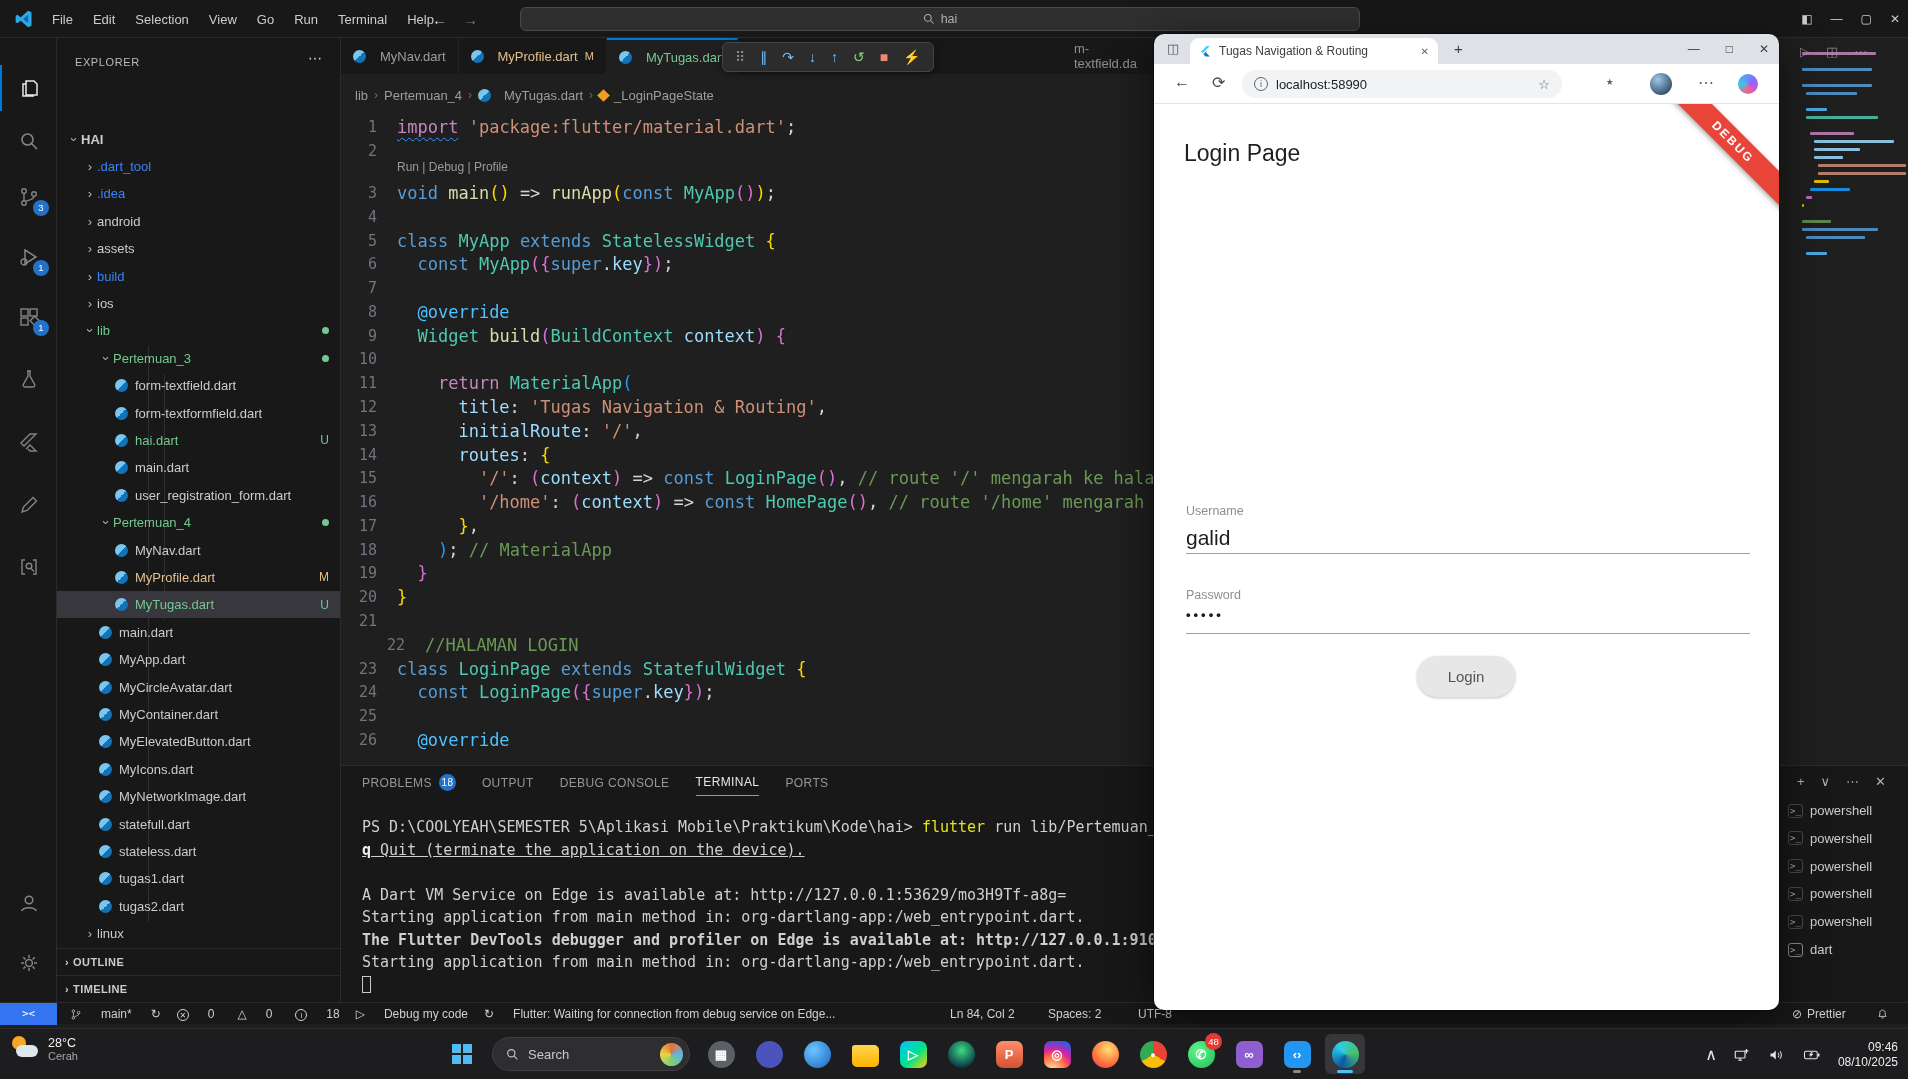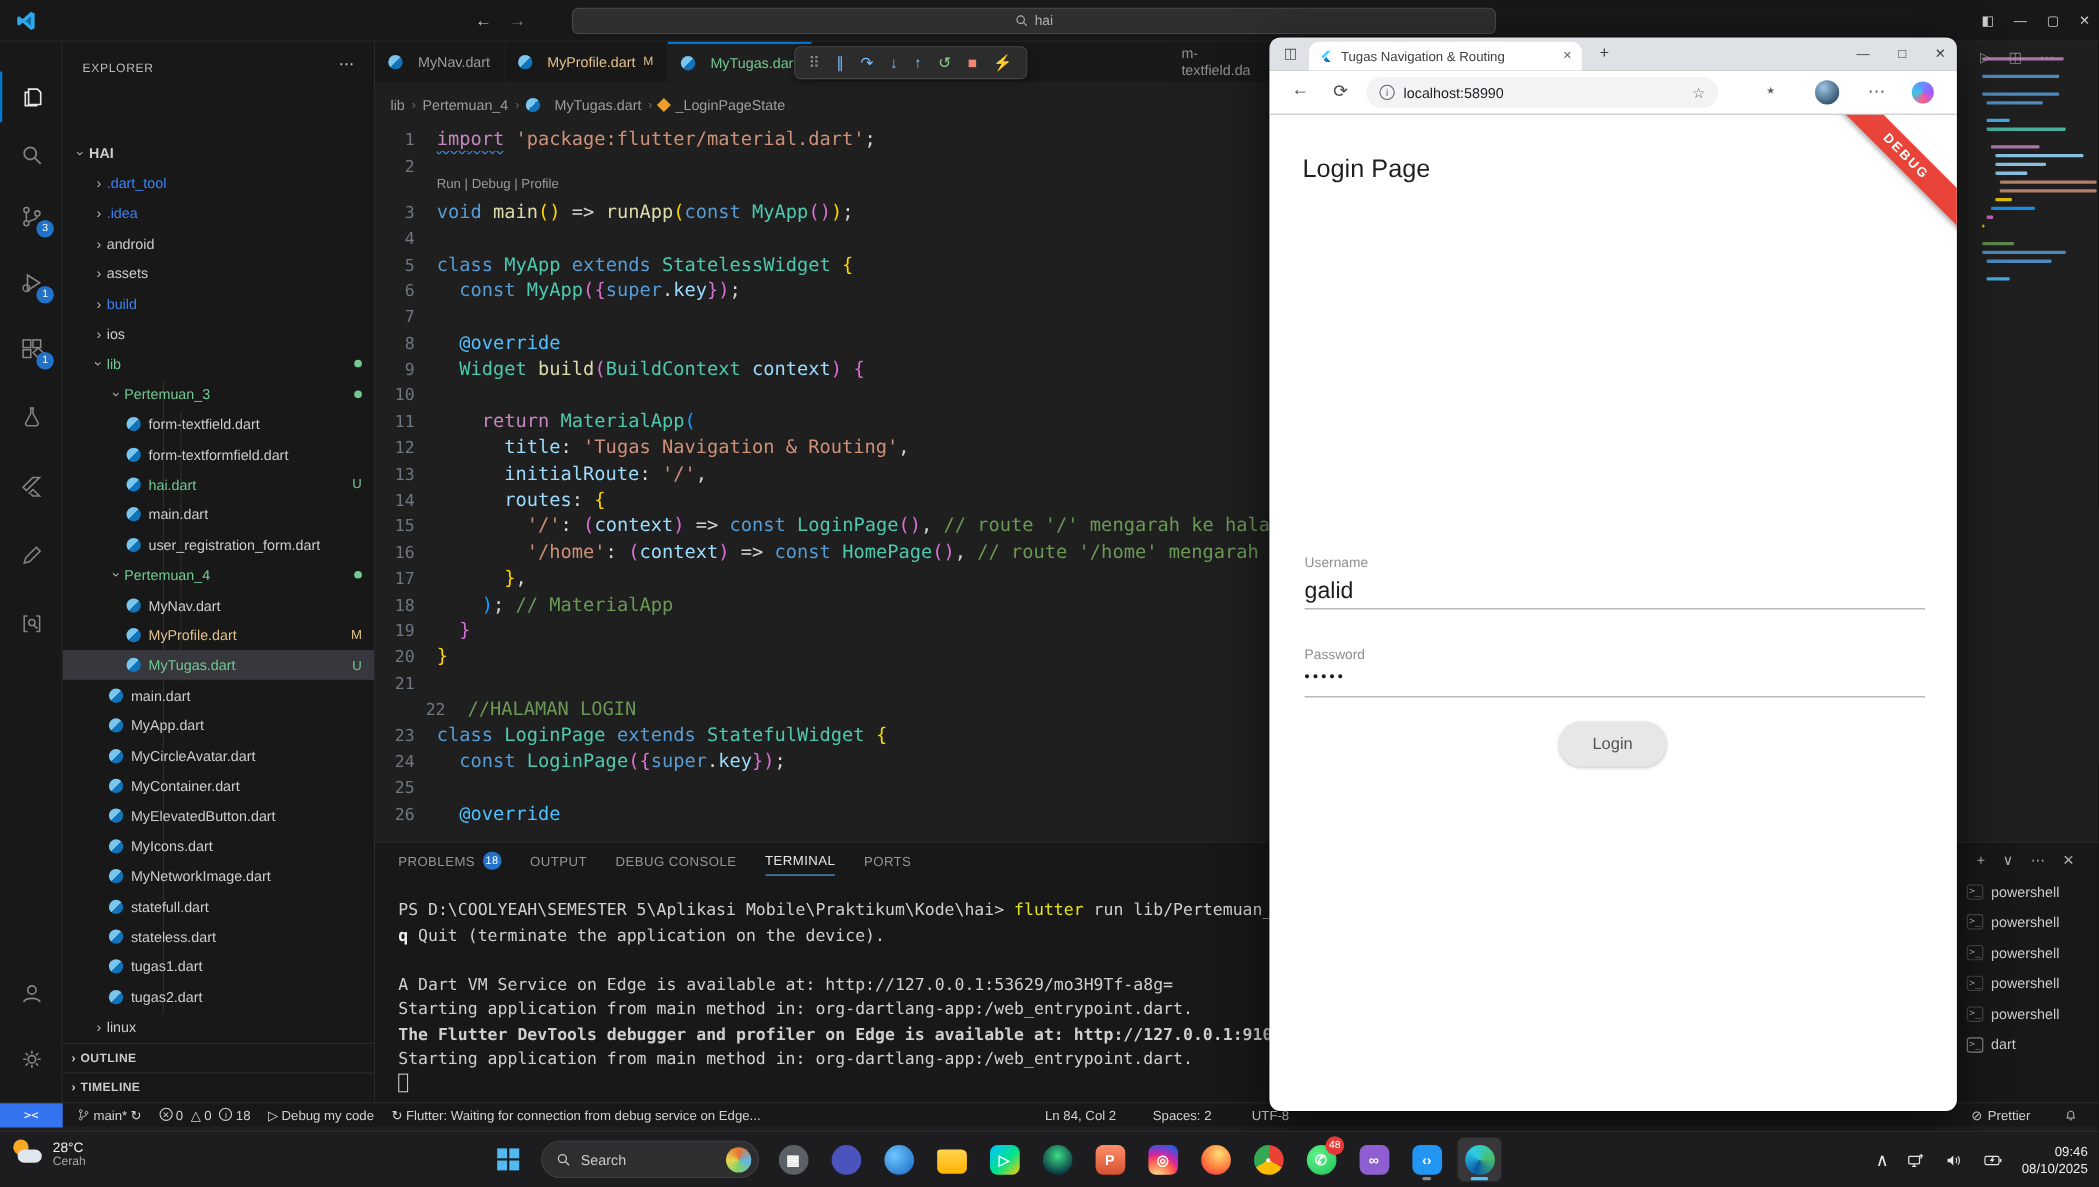--- a/index.html
+++ b/index.html
@@ -71,21 +71,21 @@
   .p-acts{position:absolute;right:22px;top:8px;display:flex;gap:16px;color:#b0b0b0;font-size:13px;}
   .sess{position:absolute;left:1447px;width:112px;height:27px;display:flex;align-items:center;gap:7px;font-size:13px;color:#cccccc;}
   .sess .sic{font-family:"DejaVu Sans Mono",monospace;font-size:9px;color:#b5b5b5;border:1px solid #4a4a4a;border-radius:3px;
              width:15px;height:14px;line-height:12px;text-align:center;}
   
   .statusbar{position:absolute;left:0;top:1002px;width:1908px;height:22px;background:#181818;border-top:1px solid #2b2b2b;
              font-size:12px;color:#d0d0d0;z-index:5;}
   .remote{position:absolute;left:0;top:0;width:57px;height:22px;background:#3574f0;color:#fff;text-align:center;
           line-height:21px;font-size:11px;font-family:"DejaVu Sans Mono",monospace;}
   .sb-left{position:absolute;left:70px;top:0;height:22px;display:flex;align-items:center;gap:16px;}
-  .sb-item{display:flex;align-items:flex-start;gap:3px;}
+  .sb-item{display:flex;align-items:flex-end;gap:19px;}
   .mini-circ{display:inline-block;width:12px;height:12px;border:1px solid #d0d0d0;border-radius:50%;font-size:8px;line-height:11px;text-align:center;}
   .sb-abs{position:absolute;top:0;height:22px;display:flex;align-items:center;gap:5px;}
   
   .browser{position:absolute;left:1154px;top:34px;width:625px;height:976px;border-radius:10px;z-index:50;
            box-shadow:0 10px 44px rgba(0,0,0,.6),0 0 0 1px rgba(0,0,0,.35);}
   .b-strip{position:absolute;left:0;top:0;width:625px;height:30px;background:#dee1e6;border-radius:10px 10px 0 0;}
   .b-tab{position:absolute;left:36px;top:4px;width:248px;height:26px;background:#fff;border-radius:9px 9px 0 0;
          display:flex;align-items:center;gap:7px;padding:0 9px;font-size:12px;color:#3c4043;}
   .b-controls{position:absolute;right:10px;top:0;height:30px;display:flex;gap:26px;align-items:center;color:#3c4043;font-size:12px;}
   .b-toolbar{position:absolute;left:0;top:30px;width:625px;height:40px;background:#ffffff;border-bottom:1px solid #e4e4e4;}
@@ -135,20 +135,30 @@
 </head>
 <body>
 
 <div class="screen">
 
   <div class="titlebar">
     <svg class="vsc-logo" viewBox="0 0 24 24">
       <path fill="#2da8e8" d="M17 2l4 2v16l-4 2-9-8-4 3-2-1v-8l2-1 4 3z"></path>
         <path fill="#1268a8" d="M17 7v10l-6-5z"></path>
     </svg>
+    <div class="menus">
+        <span class="menu-item">File</span>
+        <span class="menu-item">Edit</span>
+        <span class="menu-item">Selection</span>
+        <span class="menu-item">View</span>
+        <span class="menu-item">Go</span>
+        <span class="menu-item">Run</span>
+        <span class="menu-item">Terminal</span>
+        <span class="menu-item">Help</span>
+      </div>
     <div class="nav-arrows">
       <span>←</span>
       <span style="color:#7a7a7a">→</span>
     </div>
     <div class="cmd-center">
       <svg class="ic" width="12" height="12" viewBox="0 0 16 16">
         <circle cx="6.5" cy="6.5" r="4.5" fill="none" stroke="#b0b0b0" stroke-width="1.4"></circle>
           <path d="M10 10l4 4" stroke="#b0b0b0" stroke-width="1.4"></path>
       </svg>
       <span>hai</span>
@@ -495,21 +505,21 @@
         </div>
       </div>
     <div class="p-acts">
       <span>+</span>
       <span>∨</span>
       <span>⋯</span>
       <span>✕</span>
     </div>
     <div id="term">
         <div class="tml" style="top: 50px;"><span>PS D:\COOLYEAH\SEMESTER 5\Aplikasi Mobile\Praktikum\Kode\hai&gt; </span><span class="tm-y">flutter</span><span> run lib/Pertemuan_</span></div>
-        <div class="tml" style="top: 72.55px;"><span class="tm-b">q</span><span> Quit (terminate the application on the device).</span></div>
+        <div class="tml" style="top: 72.55px; text-decoration: underline;"><span class="tm-b">q</span><span> Quit (terminate the application on the device).</span></div>
         <div class="tml" style="top: 95.1px;"></div>
         <div class="tml" style="top: 117.65px;"><span>A Dart VM Service on Edge is available at: http://127.0.0.1:53629/mo3H9Tf-a8g=</span></div>
         <div class="tml" style="top: 140.2px;"><span>Starting application from main method in: org-dartlang-app:/web_entrypoint.dart.</span></div>
         <div class="tml" style="top: 162.75px; font-weight: bold;"><span>The Flutter DevTools debugger and profiler on Edge is available at: http://127.0.0.1:910</span></div>
         <div class="tml" style="top: 185.3px;"><span>Starting application from main method in: org-dartlang-app:/web_entrypoint.dart.</span></div>
         <div class="tml" style="top: 207.85px;"><span class="cursor-box"></span></div>
       </div>
     <div id="sessions">
         <div class="sess" style="top: 31px;">
           <span class="sic">&gt;_</span>

